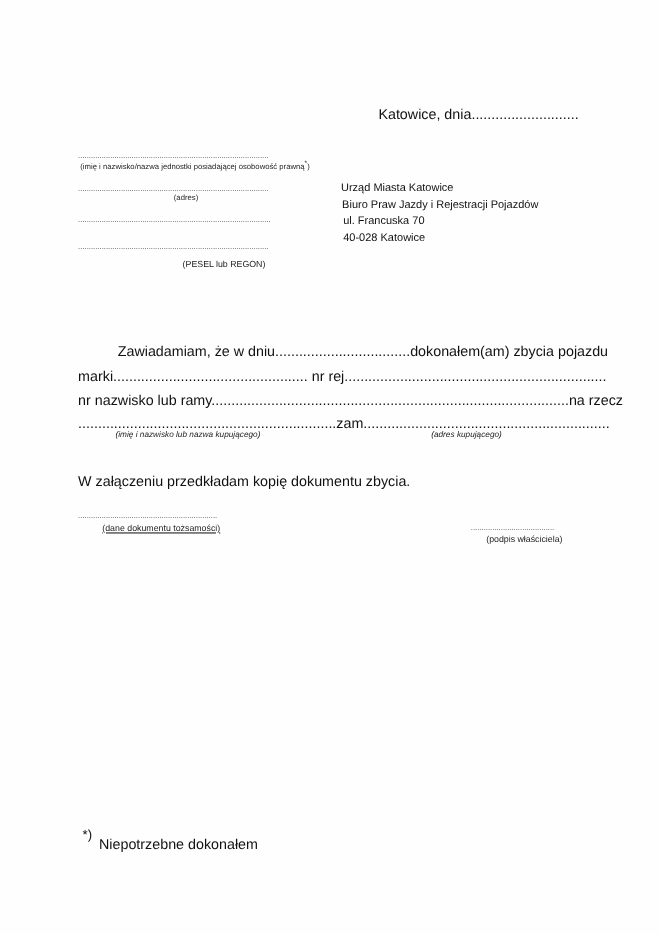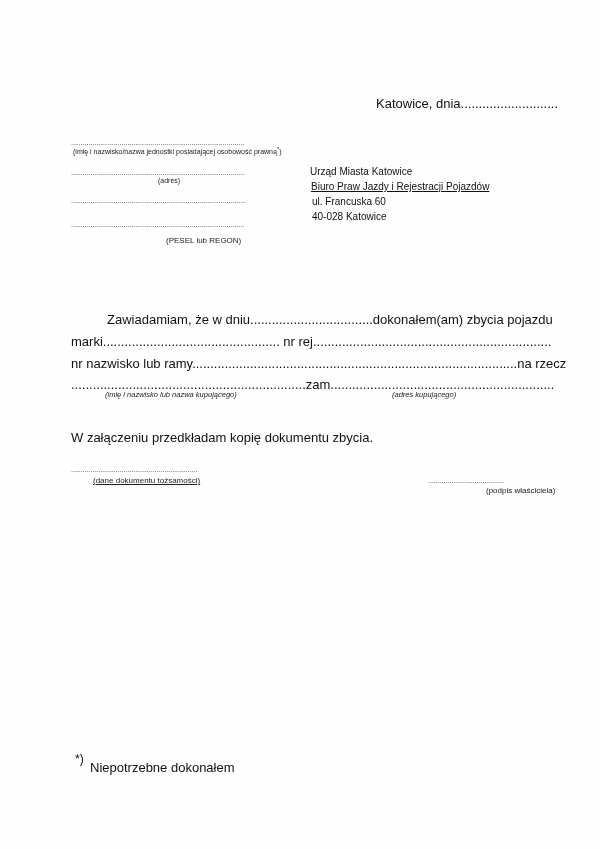--- a/index.html
+++ b/index.html
@@ -9,21 +9,21 @@
     }
     body {
       width: 600px;
       height: 849px;
       position: relative;
       overflow: hidden;
       font-family: "Liberation Sans", sans-serif;
       color: #111;
     }
     .abs { position: absolute; white-space: nowrap; }
-    .date-line { left: 376px; top: 96px; font-size: 13px; }
+    .date-line { left: 344px; top: 96px; font-size: 13px; }
     .dots-small { font-size: 7px; letter-spacing: 0px; color: #333; }
     .caption-small { font-size: 7px; color: #222; }
     .caption-italic { font-size: 7.5px; font-style: italic; color: #222; }
     .addr { left: 310px; font-size: 10px; line-height: 15px; }
     .body-line { font-size: 13px; }
     .sup { font-size: 6px; vertical-align: super; }
   </style>
 </head>
 <body>
 
@@ -36,35 +36,35 @@
 
   <div class="abs dots-small" style="left:71px; top:169px;">.........................................................................................</div>
   <div class="abs caption-small" style="left:158px; top:177px;">(adres)</div>
 
   <div class="abs dots-small" style="left:71px; top:197px;">..........................................................................................</div>
 
   <div class="abs dots-small" style="left:71px; top:221px;">.........................................................................................</div>
   <div class="abs caption-small" style="left:137px; top:236px; font-size:8px;padding-left:29px;">(PESEL  lub REGON)</div>
 
   <div class="abs addr" style="top:164px;">Urząd Miasta Katowice</div>
-  <div class="abs addr" style="left:311px; top:179px;text-decoration:underline;">Biuro Praw Jazdy i Rejestracji Pojazdów</div>
-  <div class="abs addr" style="left:312px; top:194px;">ul. Francuska 60</div>
+  <div class="abs addr" style="left:311px; top:179px;">Biuro Praw Jazdy i Rejestracji Pojazdów</div>
+  <div class="abs addr" style="left:312px; top:194px;">ul. Francuska 70</div>
   <div class="abs addr" style="left:312px; top:209px;">40-028 Katowice</div>
 
   <div class="abs body-line" style="left:107px; top:312px;">Zawiadamiam, że w dniu..................................dokonałem(am) zbycia  pojazdu</div>
   <div class="abs body-line" style="left:71px; top:334px;">marki................................................. nr rej..................................................................</div>
   <div class="abs body-line" style="left:71px; top:356px;">nr nazwisko lub ramy..........................................................................................na rzecz</div>
   <div class="abs body-line" style="left:71px; top:377px;">.................................................................zam..............................................................</div>
   <div class="abs caption-italic" style="left:105px; top:390px;">(imię i nazwisko lub nazwa kupującego)</div>
   <div class="abs caption-italic" style="left:392px; top:390px;">(adres kupującego)</div>
 
   <div class="abs body-line" style="left:71px; top:430px;">W załączeniu  przedkładam kopię dokumentu zbycia.</div>
 
   <div class="abs dots-small" style="left:71px; top:466px;">.................................................................</div>
   <div class="abs caption-small" style="left:93px; top:476px; font-size:8px;text-decoration:underline;">(dane dokumentu tożsamości)</div>
 
   <div class="abs dots-small" style="left:428px; top:477px;">.......................................</div>
-  <div class="abs caption-small" style="left:442px; top:486px; font-size:8px;margin-left:44px;">(podpis właściciela)</div>
+  <div class="abs caption-small" style="left:442px; top:486px; font-size:8px;">(podpis właściciela)</div>
 
   <div class="abs" style="left:75px; top:752px; font-size:12px;">*)</div>
   <div class="abs" style="left:90px; top:760px; font-size:13px;">Niepotrzebne dokonałem</div>
 
 </div>
 
 </body></html>

